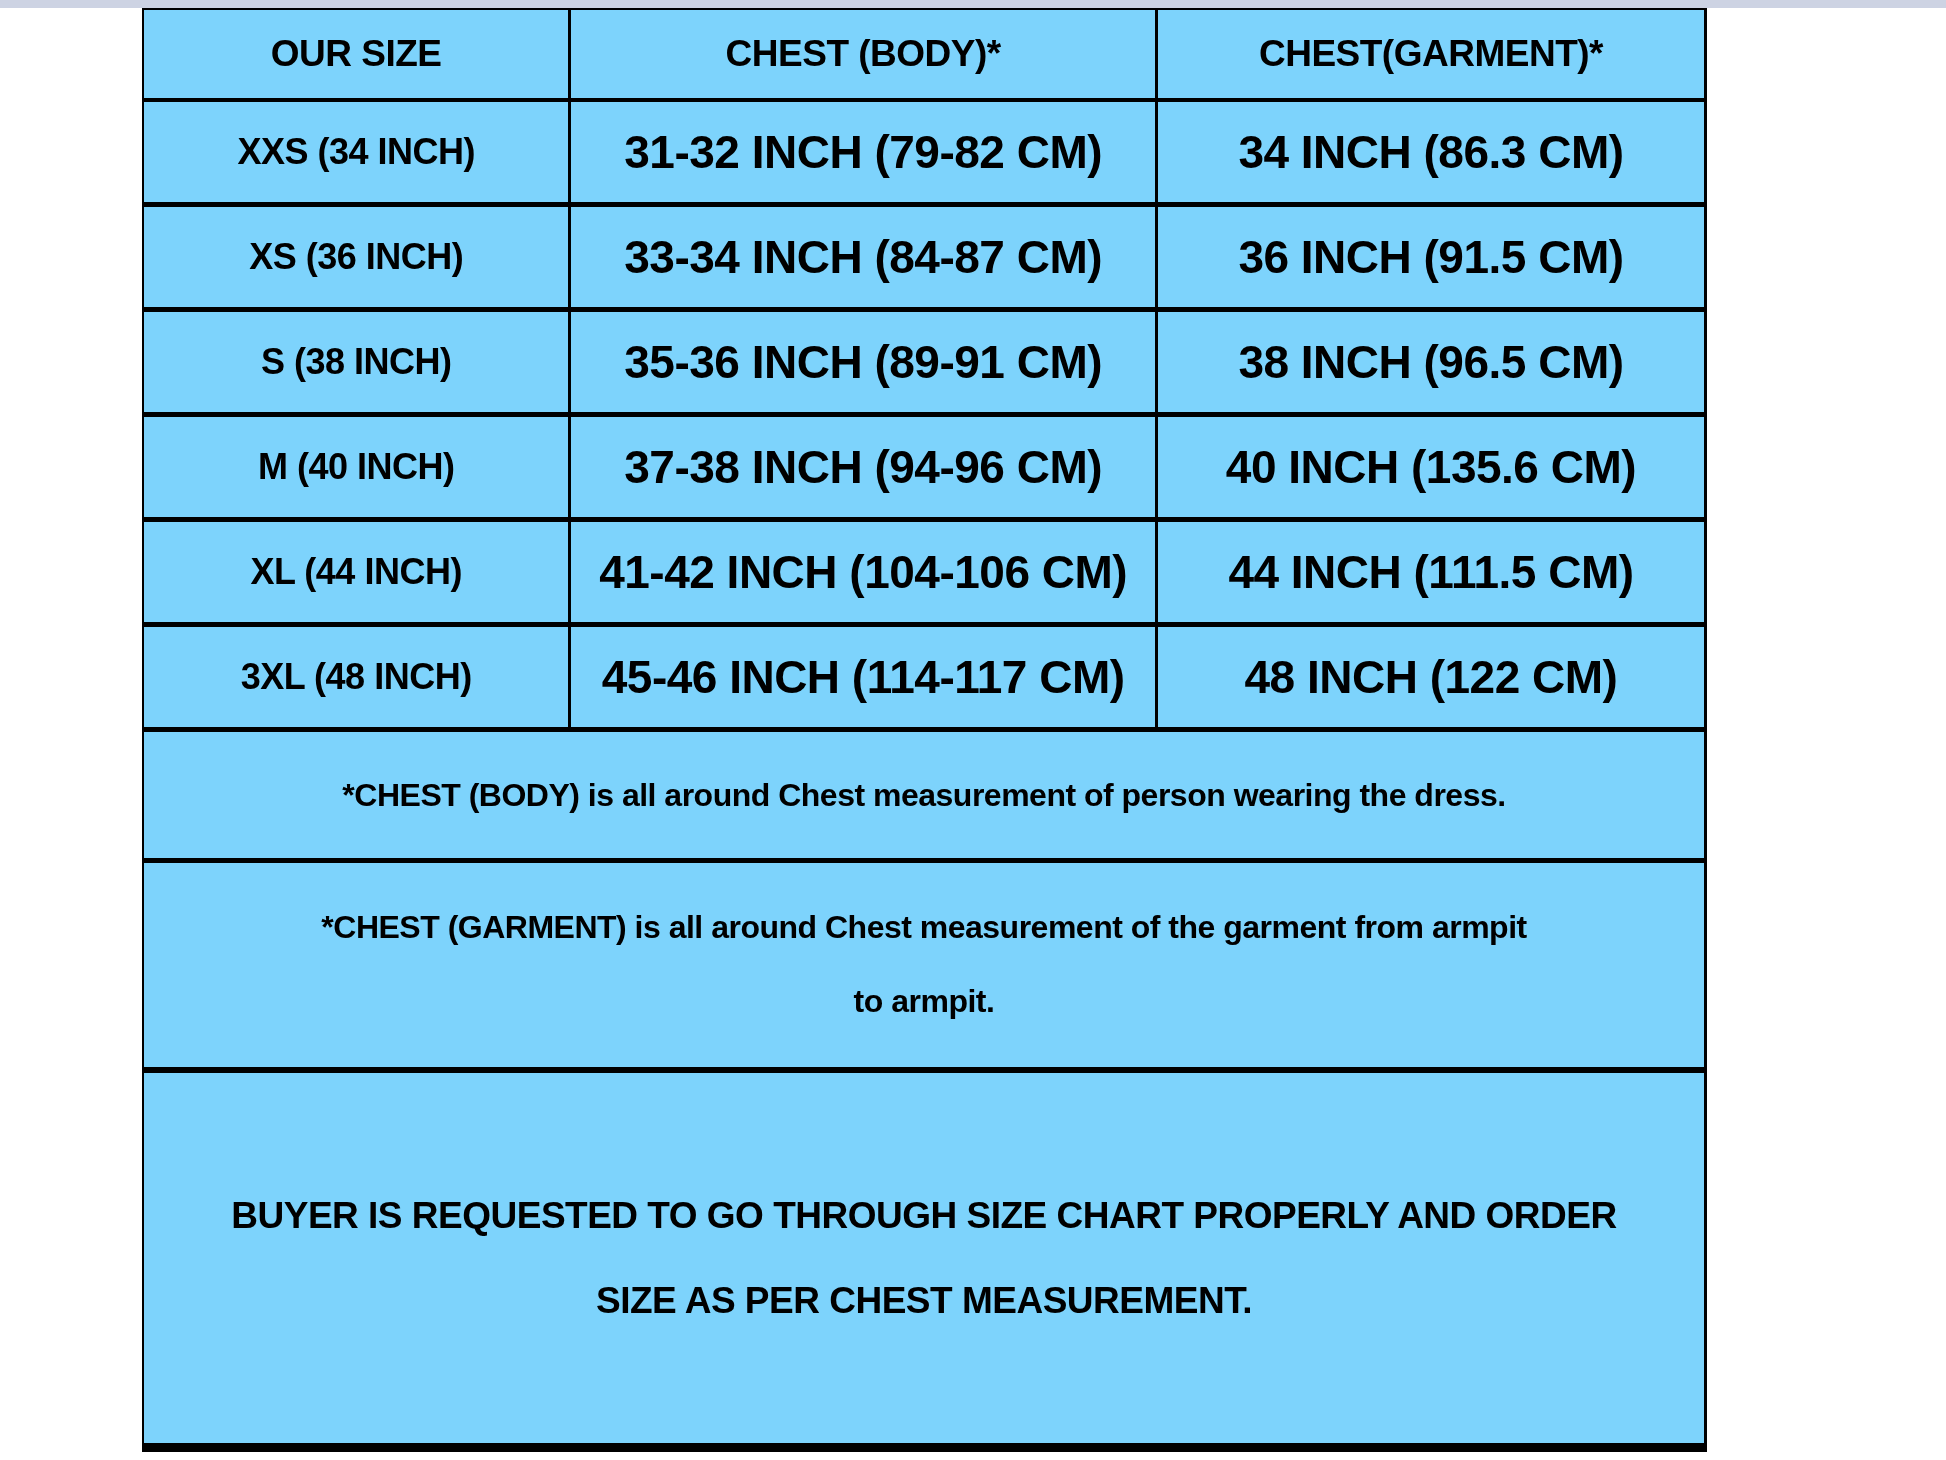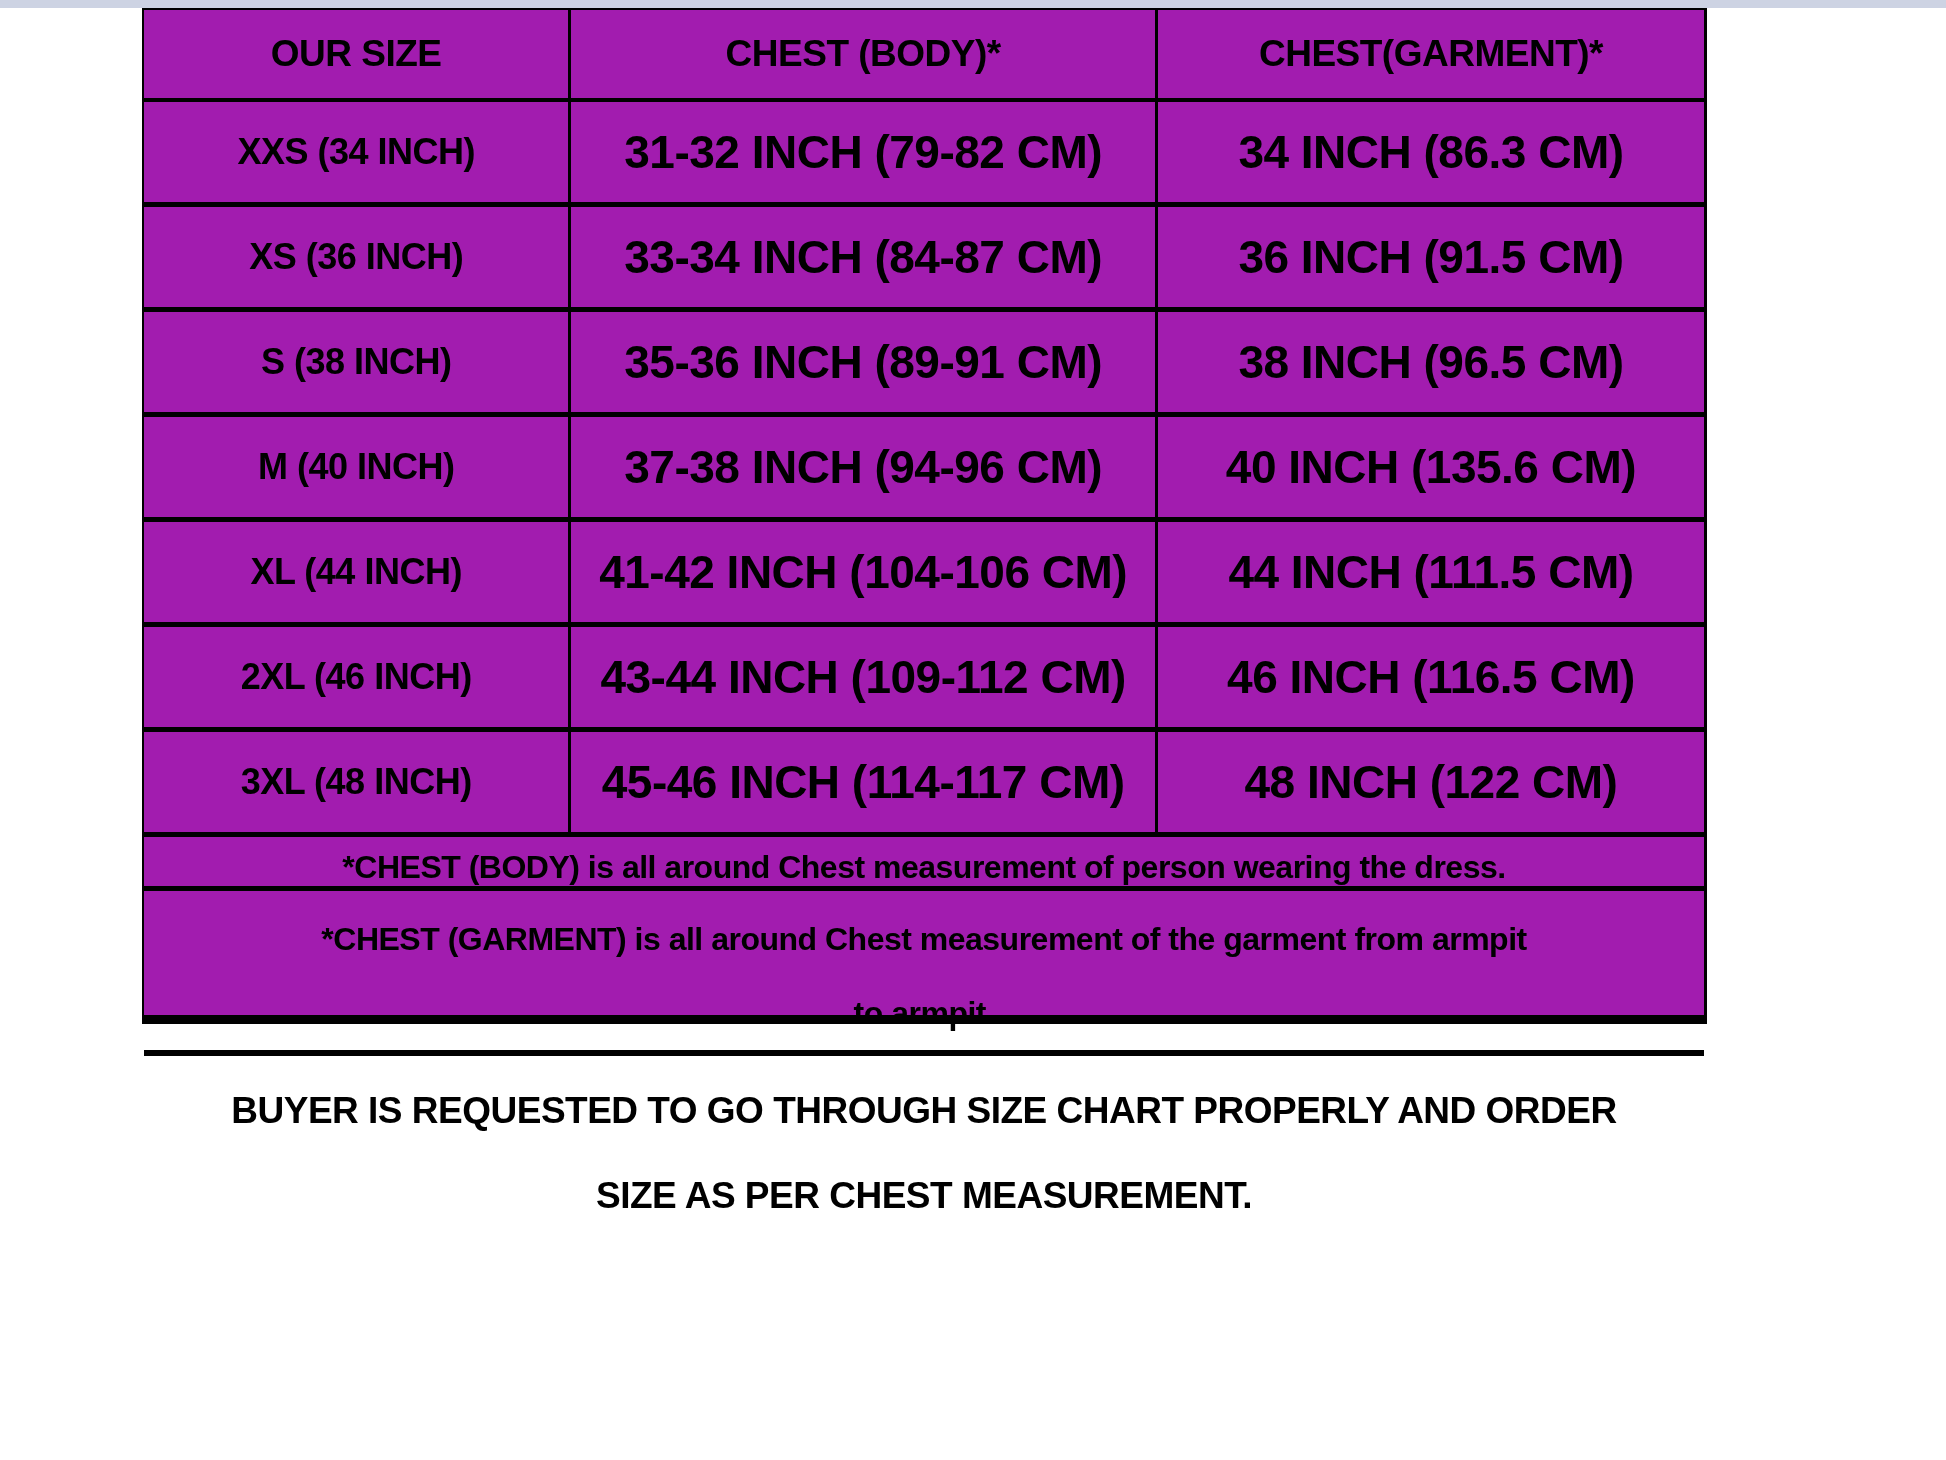--- a/index.html
+++ b/index.html
@@ -20,32 +20,31 @@
     top: 0; left: 0;
     width: 100%;
     height: 8px;
     background: #cdd3e3;
   }
   .size-table-wrap {
     position: absolute;
     left: 142px;
     top: 8px;
     width: 1565px;
-    height: 1016px;
+    height: 1444px;
     box-sizing: border-box;
     border-top: 2px solid #000;
     border-left: 2px solid #000;
     border-right: 3px solid #000;
     border-bottom: 9px solid #000;
-    background: #a21caf;
+    background: #7dd3fc;
     display: flex;
     flex-direction: column;
     font-weight: 700;
     letter-spacing: -0.5px;
-    gap: 12px;
   }
   table.size-table {
     border-collapse: collapse;
     width: 100%;
     table-layout: fixed;
   }
   table.size-table col.c1 { width: 27.3%; }
   table.size-table col.c2 { width: 37.6%; }
   table.size-table col.c3 { width: 35.1%; }
   table.size-table th {
@@ -144,25 +143,20 @@
     <td>M (40 INCH)</td>
     <td>37-38 INCH (94-96 CM)</td>
     <td>40 INCH (135.6 CM)</td>
   </tr>
         <tr>
     <td>XL (44 INCH)</td>
     <td>41-42 INCH (104-106 CM)</td>
     <td>44 INCH (111.5 CM)</td>
   </tr>
         <tr>
-    <td>2XL (46 INCH)</td>
-    <td>43-44 INCH (109-112 CM)</td>
-    <td>46 INCH (116.5 CM)</td>
-  </tr>
-        <tr>
     <td>3XL (48 INCH)</td>
     <td>45-46 INCH (114-117 CM)</td>
     <td>48 INCH (122 CM)</td>
   </tr>
       </tbody>
   </table>
 
   <div class="note note-body">
     <span class="note-text">*CHEST (BODY) is all around Chest measurement of person wearing the dress.</span>
   </div>

